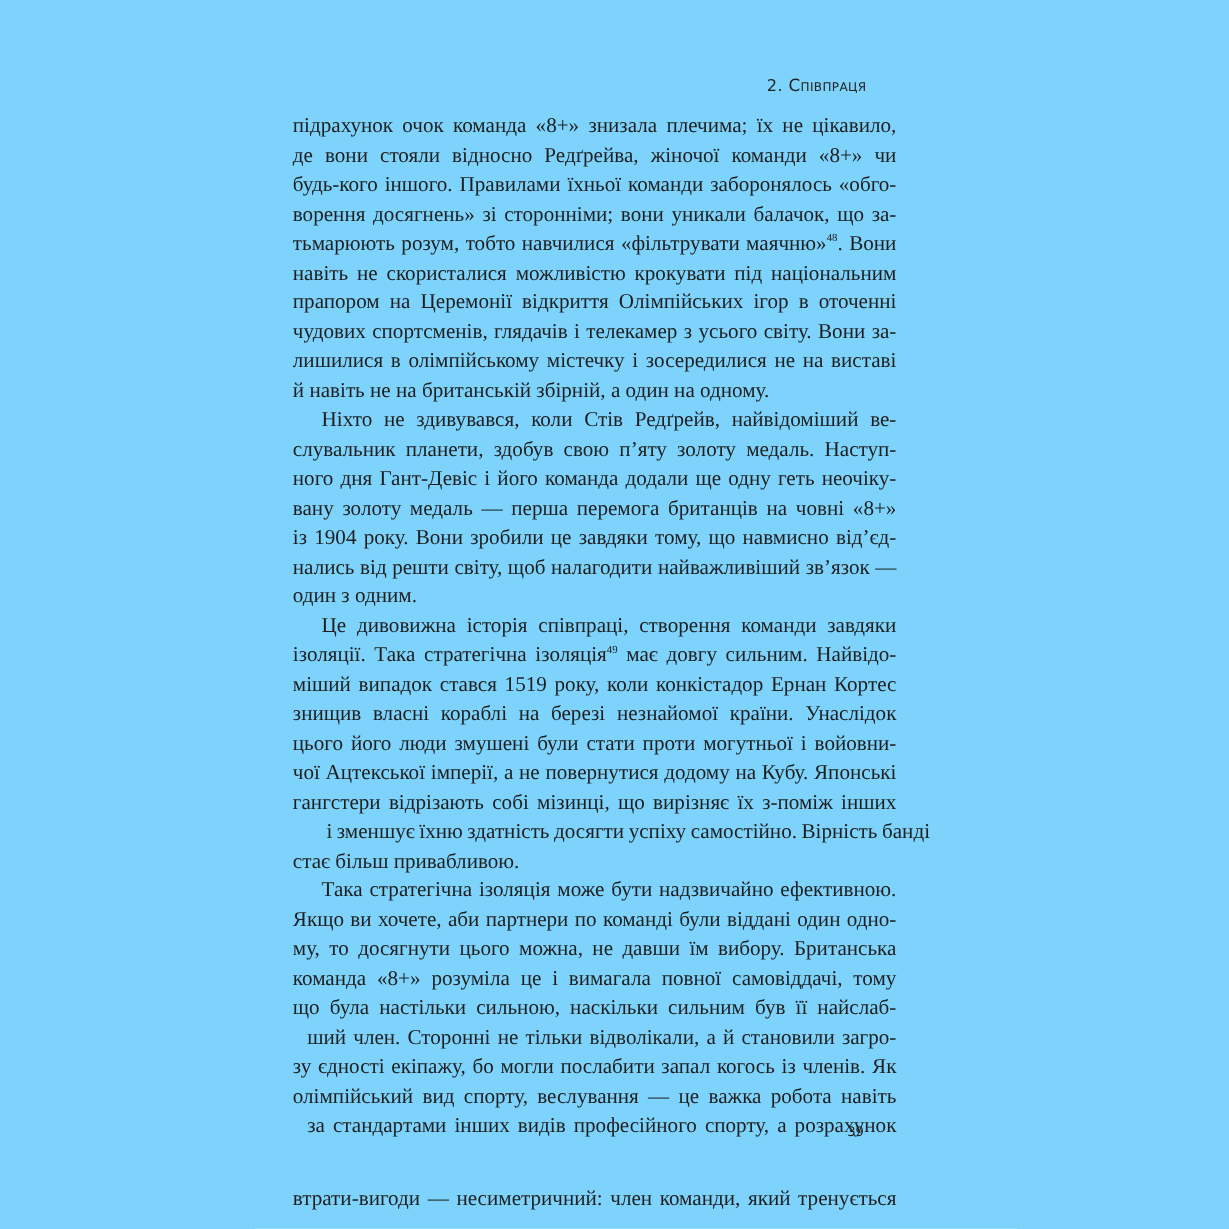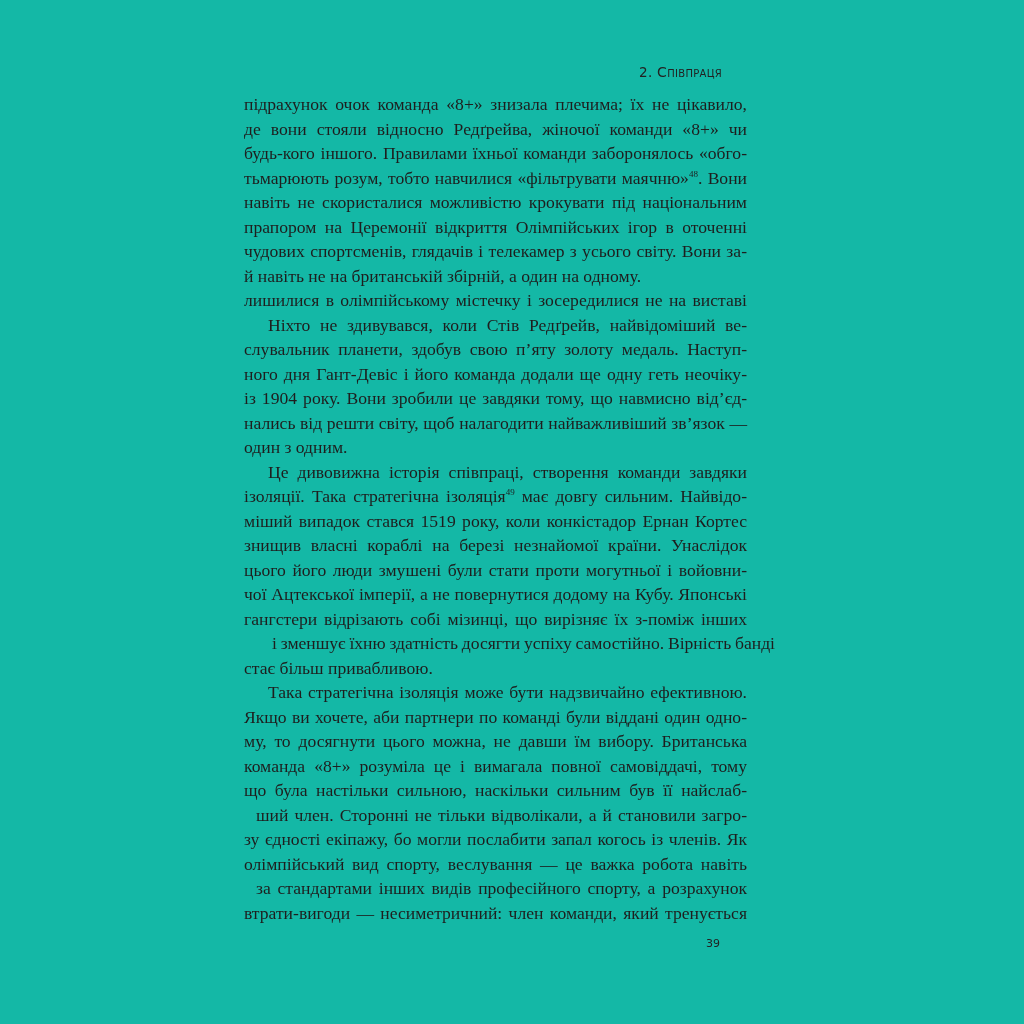--- a/index.html
+++ b/index.html
@@ -12,21 +12,21 @@
       height: 1024px;
       position: relative;
       overflow: hidden;
       color: #1e1e1e;
     }
     .page {
       position: absolute;
       left: 0; top: 0;
       width: 1024px;
       height: 1024px;
-      background: #14b8a6;
+      background: #7dd3fc;
     }
     .running-header {
       position: absolute;
       top: 64px;
       right: 302px;
       font-family: "DejaVu Sans", sans-serif;
       font-size: 13.5px;
       letter-spacing: 0.3px;
       color: #222;
     }
@@ -81,32 +81,34 @@
     <span>2.</span>
     <span class="chapter-title">Співпраця</span>
   </div>
 
   <div class="body-text" id="body-text">
 
     <p>
       <span class="line" style="word-spacing: 0px;">підрахунок очок команда «8+» знизала плечима; їх не цікавило,</span>
       <span class="line" style="word-spacing: 0px;">де вони стояли відносно Редґрейва, жіночої команди «8+» чи</span>
       <span class="line" style="word-spacing: 0px;">будь-кого іншого. Правилами їхньої команди заборонялось «обго-</span>
+      <span class="line" style="word-spacing: 0px;">ворення досягнень» зі сторонніми; вони уникали балачок, що за-</span>
       <span class="line" style="word-spacing: 0px;"><span>тьмарюють розум, тобто навчилися «фільтрувати маячню»</span><sup class="fn">48</sup><span>. Вони</span></span>
       <span class="line" style="word-spacing: 0px;">навіть не скористалися можливістю крокувати під національним</span>
       <span class="line" style="word-spacing: 0px;">прапором на Церемонії відкриття Олімпійських ігор в оточенні</span>
       <span class="line" style="word-spacing: 0px;">чудових спортсменів, глядачів і телекамер з усього світу. Вони за-</span>
+      <span class="line" style="word-spacing: 0px;">лишилися в олімпійському містечку і зосередилися не на виставі</span>
       <span class="line last">й навіть не на британській збірній, а один на одному.</span>
-      <span class="line" style="word-spacing: 0px;">лишилися в олімпійському містечку і зосередилися не на виставі</span>
     </p>
 
     <p>
       <span class="line" style="padding-left: 24px; word-spacing: 0px;">Ніхто не здивувався, коли Стів Редґрейв, найвідоміший ве-</span>
       <span class="line" style="word-spacing: 0px;">слувальник планети, здобув свою п’яту золоту медаль. Наступ-</span>
       <span class="line" style="word-spacing: 0px;">ного дня Гант-Девіс і його команда додали ще одну геть неочіку-</span>
+      <span class="line" style="word-spacing: 0px;">вану золоту медаль — перша перемога британців на човні «8+»</span>
       <span class="line" style="word-spacing: 0px;">із 1904 року. Вони зробили це завдяки тому, що навмисно від’єд-</span>
       <span class="line" style="word-spacing: 0px;">нались від решти світу, щоб налагодити найважливіший зв’язок —</span>
       <span class="line last">один з одним.</span>
     </p>
 
     <p>
       <span class="line" style="padding-left: 24px; word-spacing: 0px;">Це дивовижна історія співпраці, створення команди завдяки</span>
       <span class="line" style="word-spacing: 0.00223214px;"><span>ізоляції. Така стратегічна ізоляція</span><sup class="fn">49</sup><span> має довгу сильним. Найвідо-</span></span>
       <span class="line" style="word-spacing: 0px;">міший випадок стався 1519 року, коли конкістадор Ернан Кортес</span>
       <span class="line" style="word-spacing: 0px;">знищив власні кораблі на березі незнайомої країни. Унаслідок</span>
@@ -120,19 +122,19 @@
     <p>
       <span class="line" style="padding-left: 24px; word-spacing: 0px;">Така стратегічна ізоляція може бути надзвичайно ефективною.</span>
       <span class="line" style="word-spacing: 0px;">Якщо ви хочете, аби партнери по команді були віддані один одно-</span>
       <span class="line" style="word-spacing: 0px;">му, то досягнути цього можна, не давши їм вибору. Британська</span>
       <span class="line" style="word-spacing: 0px;">команда «8+» розуміла це і вимагала повної самовіддачі, тому</span>
       <span class="line" style="word-spacing: 0px;">що була настільки сильною, наскільки сильним був її найслаб-</span>
       <span class="line" style="word-spacing: 0px; margin-left: 12px;">ший член. Сторонні не тільки відволікали, а й становили загро-</span>
       <span class="line" style="word-spacing: 0px;">зу єдності екіпажу, бо могли послабити запал когось із членів. Як</span>
       <span class="line" style="word-spacing: 0px;">олімпійський вид спорту, веслування — це важка робота навіть</span>
       <span class="line" style="word-spacing: 0px; margin-left: 12px;">за стандартами інших видів професійного спорту, а розрахунок</span>
-      <span class="line" style="word-spacing: 0px;">втрати-вигоди — несиметричний: член команди, який тренується</span>
+      <span class="line" style="word-spacing: 0px; margin-top: 36px;">втрати-вигоди — несиметричний: член команди, який тренується</span>
     </p>
   </div>
 
   <div class="page-number">39</div>
 
 </div>
 
 </body></html>

